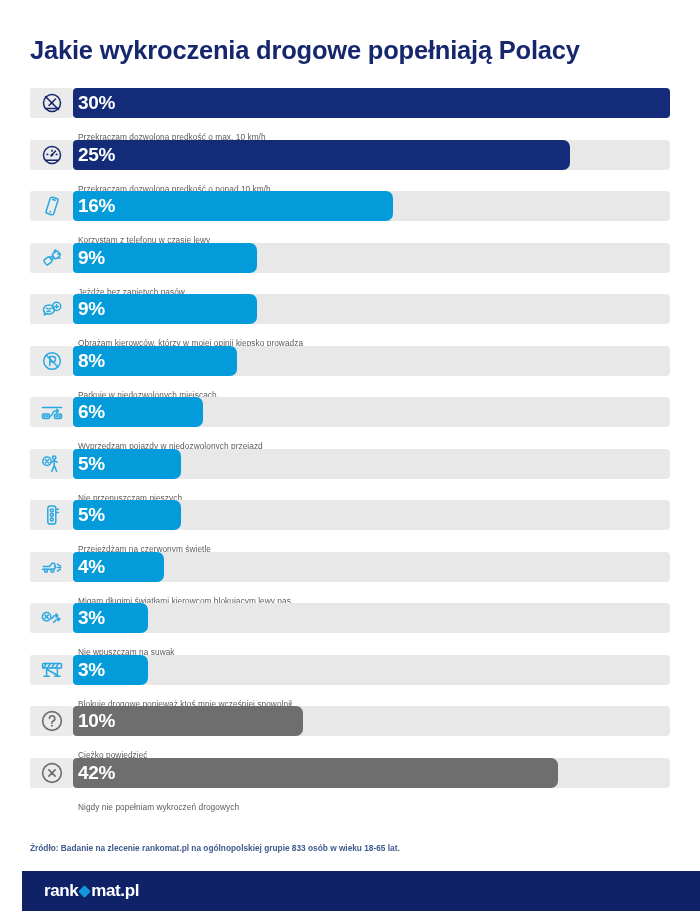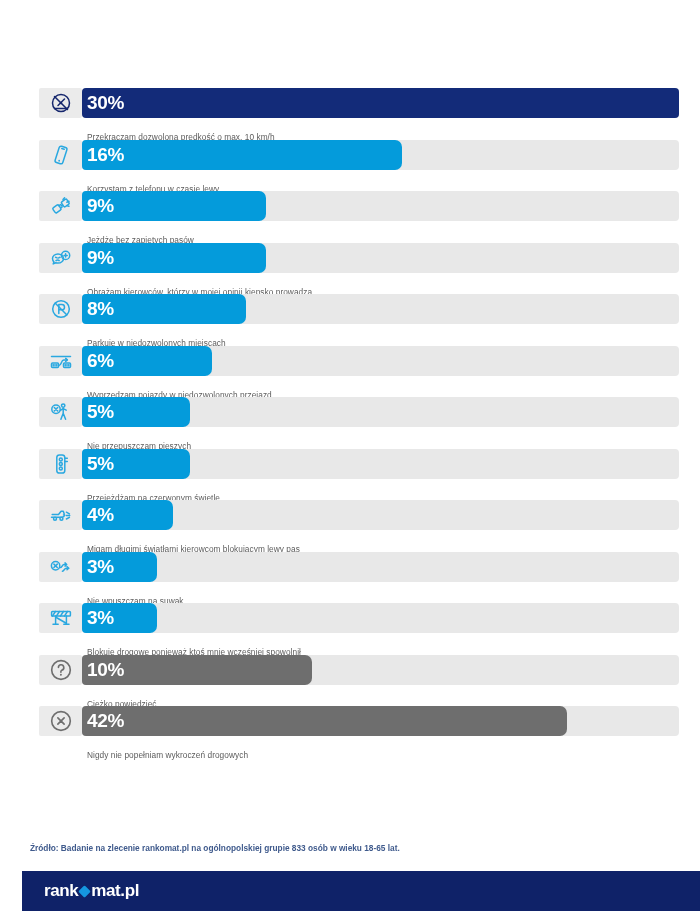--- a/index.html
+++ b/index.html
@@ -15,21 +15,21 @@
     position: absolute;
     left: 30px; top: 36px;
     width: 645px;
     font-size: 25.5px;
     font-weight: bold;
     color: #16276d;
     letter-spacing: -0.2px;
     white-space: nowrap;
   }
 
-  .chart { position: absolute; left: 39px; top: 88px; width: 640px; }
+  .chart { position: absolute; left: 30px; top: 88px; width: 640px; }
 
   .row { position: relative; height: 51.5px; }
 
   .track {
     position: absolute;
     left: 43px; top: 0;
     width: 597px; height: 30px;
     background: #e8e8e8;
     border-radius: 4px;
   }
@@ -108,37 +108,54 @@
     transform: rotate(45deg);
     margin: 0 2px;
     border-radius: 1.5px;
   }
 </style>
 </head>
 <body>
 
 <div class="page">
 
+  <div class="title">Jakie wykroczenia drogowe popełniają Polacy</div>
 
   <div class="chart">
       <div class="row">
         <div class="track">
           <div class="bar navy full" style="width:100%"></div>
         </div>
         <div class="value">30%</div>
         <div class="iconcell">
           <svg width="24" height="24" viewBox="0 0 24 24">
             <circle cx="12" cy="12" r="8.5" fill="none" stroke="#16276d" stroke-width="1.5" stroke-linecap="round" stroke-linejoin="round"></circle>
             <path d="M5.5 17.5h13" fill="none" stroke="#16276d" stroke-width="1.5" stroke-linecap="round" stroke-linejoin="round"></path>
             <path d="M15.5 8 9 14.5" fill="none" stroke="#16276d" stroke-width="1.5" stroke-linecap="round" stroke-linejoin="round"></path>
             <circle cx="12" cy="12" r="1.3" fill="#16276d"></circle>
             <path d="M5.5 5.5l13 13" fill="none" stroke="#16276d" stroke-width="1.5" stroke-linecap="round" stroke-linejoin="round"></path>
           </svg>
         </div>
         <div class="caption">Przekraczam dozwoloną prędkość o max. 10 km/h</div>
+      </div>
+      <div class="row">
+        <div class="track">
+          <div class="bar navy" style="width:83.2%"></div>
+        </div>
+        <div class="value">25%</div>
+        <div class="iconcell">
+          <svg width="24" height="24" viewBox="0 0 24 24">
+            <circle cx="12" cy="12" r="8.5" fill="none" stroke="#16276d" stroke-width="1.5" stroke-linecap="round" stroke-linejoin="round"></circle>
+            <path d="M5.8 17.2h12.4" fill="none" stroke="#16276d" stroke-width="1.5" stroke-linecap="round" stroke-linejoin="round"></path>
+            <path d="M15.5 8 11 13" fill="none" stroke="#16276d" stroke-width="1.5" stroke-linecap="round" stroke-linejoin="round"></path>
+            <circle cx="12" cy="12" r="1.3" fill="#16276d"></circle>
+            <path d="M7 11.2l.8.5M12 7.2v1M17 11.2l-.8.5" fill="none" stroke="#16276d" stroke-width="1.5" stroke-linecap="round" stroke-linejoin="round"></path>
+          </svg>
+        </div>
+        <div class="caption">Przekraczam dozwoloną prędkość o ponad 10 km/h</div>
       </div>
       <div class="row">
         <div class="track">
           <div class="bar blue" style="width:53.6%"></div>
         </div>
         <div class="value">16%</div>
         <div class="iconcell">
           <svg width="24" height="24" viewBox="0 0 24 24">
             <g transform="rotate(18 12 12)">
               <rect x="8" y="3.5" width="8" height="17" rx="2" fill="none" stroke="#2aa8e0" stroke-width="1.5" stroke-linecap="round" stroke-linejoin="round"></rect>

